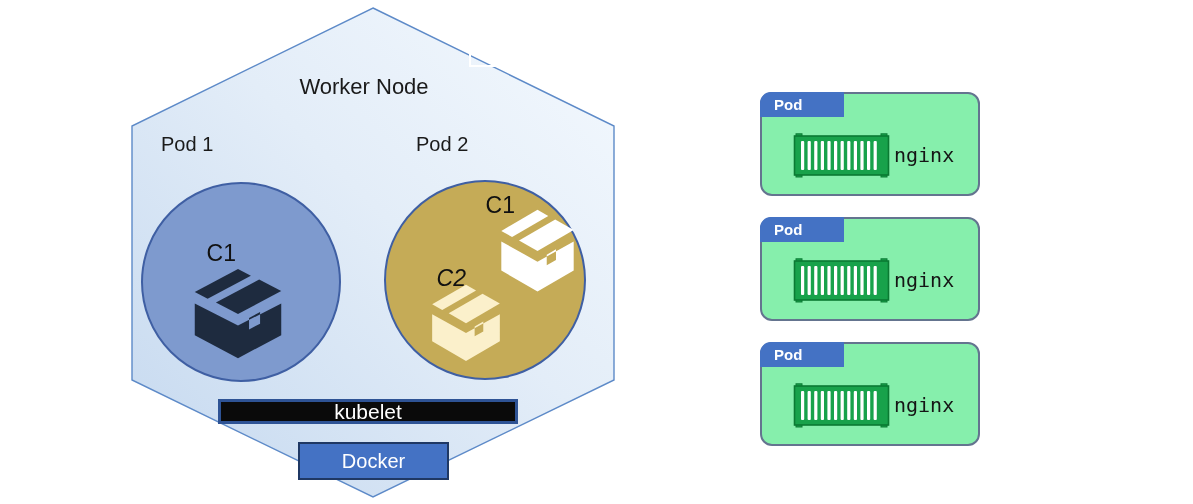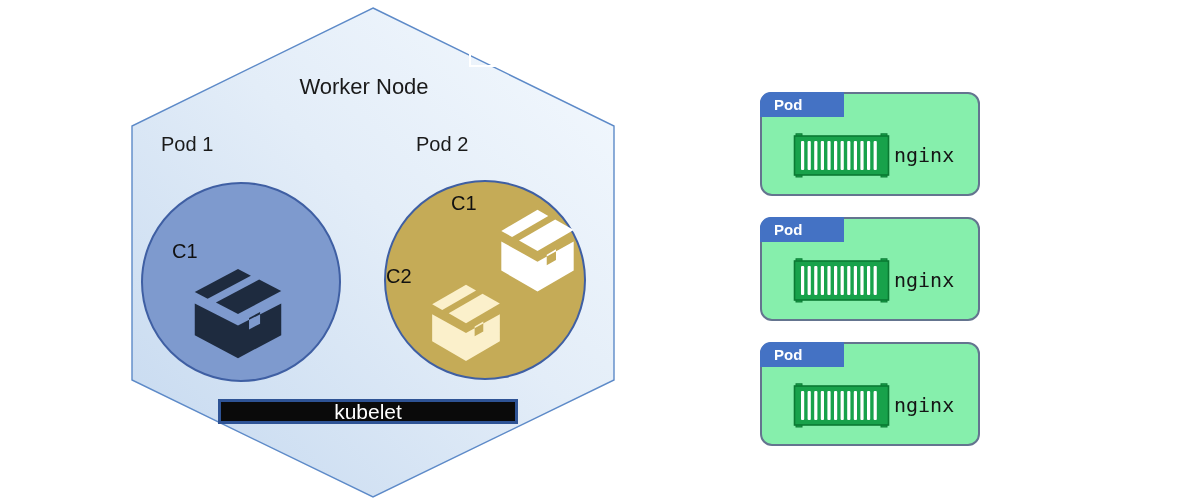--- a/index.html
+++ b/index.html
@@ -32,24 +32,24 @@
 
   .worker-title{position:absolute;left:264px;top:74px;width:200px;text-align:center;
     font-size:22px;color:var(--text_dark);}
   .pod-label{position:absolute;width:110px;text-align:left;font-size:20px;color:var(--text_dark);}
   .pod1-label{left:161px;top:133px;}
   .pod2-label{left:416px;top:133px;}
 
   .pod-circle{position:absolute;border-radius:50%;border:2px solid var(--circle_border);}
   .pod1-circle{left:141px;top:182px;width:200px;height:200px;background:var(--pod1_fill);}
   .pod2-circle{left:384px;top:180px;width:202px;height:200px;background:var(--pod2_fill);}
-  .c-label{position:absolute;width:64px;text-align:left;font-size:20px;color:#111;}
+  .c-label{position:absolute;width:64px;text-align:right;font-size:23px;color:#111;}
   .pod1-c1{left:29px;top:56px;}
   .pod2-c1{left:65px;top:10px;}
-  .pod2-c2{left:0;top:83px;}
+  .pod2-c2{left:16px;top:83px;font-style:italic;}
   .box-svg{position:absolute;display:block;}
   .box-dark{left:49px;top:83px;width:92px;height:96px;color:var(--box_dark);}
   .box-white{left:113px;top:26px;width:77px;height:88px;color:var(--box_white);}
   .box-cream{left:44px;top:101px;width:72px;height:82px;color:var(--box_cream);}
 
   .kubelet-bar{position:absolute;left:218px;top:399px;width:300px;height:25px;
     background:var(--kubelet_fill);border:3px solid var(--bar_border);
     display:flex;align-items:center;justify-content:center;z-index:4;}
   .kubelet-bar span{color:#fff;font-size:21px;}
   .docker-bar{position:absolute;left:298px;top:442px;width:151px;height:38px;
@@ -136,20 +136,23 @@
       </svg>
     <span class="c-label pod2-c2">C2</span>
     <svg class="box-svg box-cream" viewBox="0 0 100 100" preserveAspectRatio="none">
         <use href="#box-icon"></use>
       </svg>
   </div>
 
   <div class="kubelet-bar">
     <span>kubelet</span>
   </div>
+  <div class="docker-bar">
+    <span>Docker</span>
+  </div>
 
   <div class="pod-card card-1">
     <div class="pod-tab">Pod</div>
     <svg class="container-svg" viewBox="0 0 97 45">
         <use href="#container-def"></use>
       </svg>
     <span class="container-name">nginx</span>
   </div>
   <div class="pod-card card-2">
     <div class="pod-tab">Pod</div>

